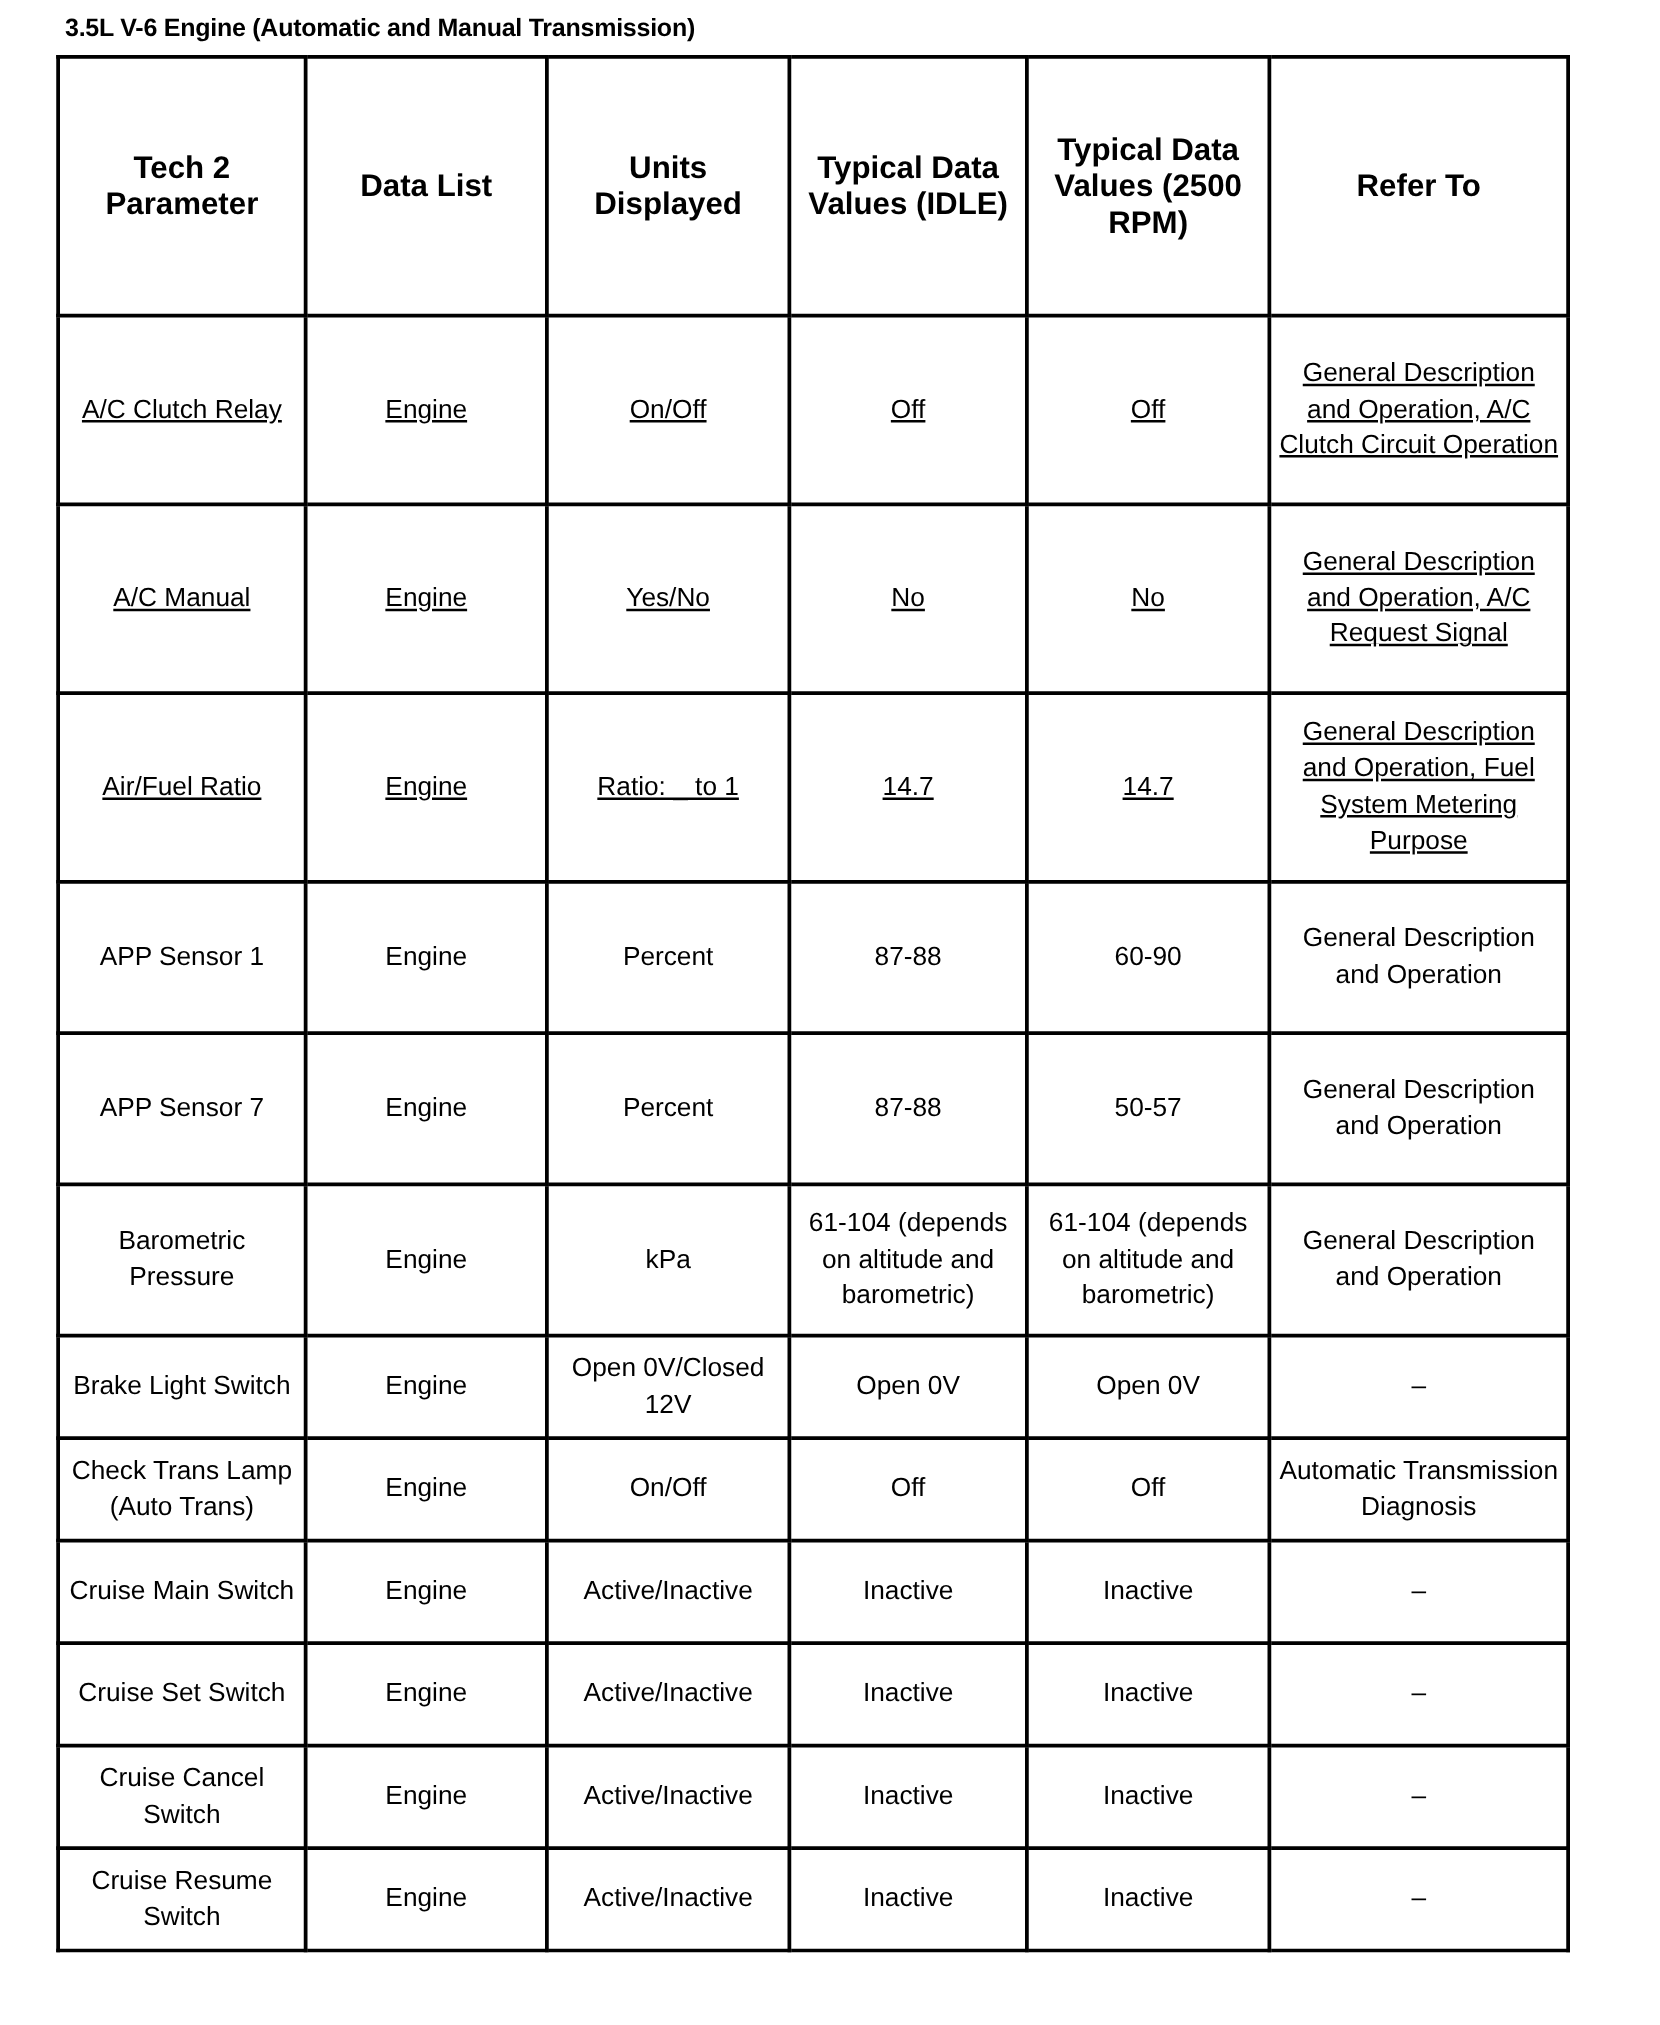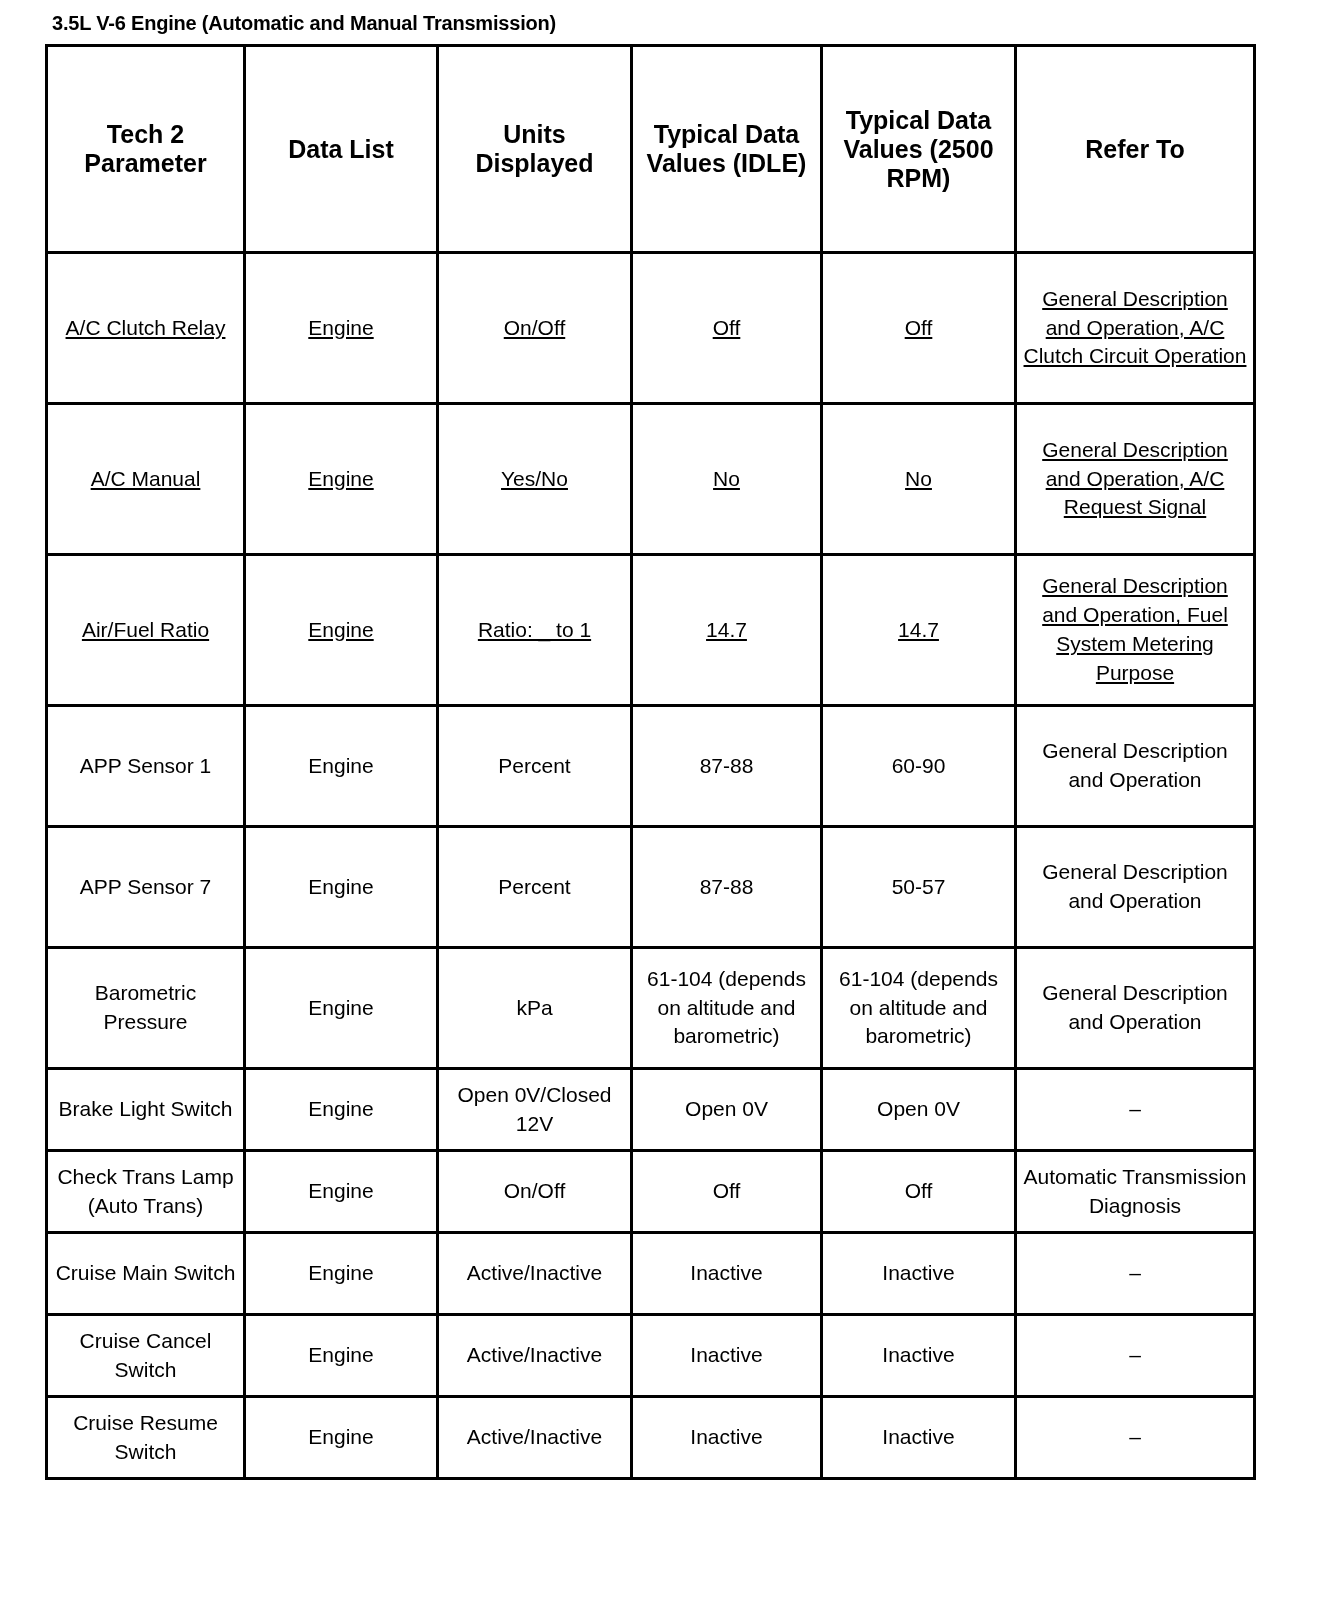--- a/index.html
+++ b/index.html
@@ -155,20 +155,28 @@
       </tr>
       <tr class="short-row">
         <td>Cruise Main Switch</td>
         <td>Engine</td>
         <td>Active/Inactive</td>
         <td>Inactive</td>
         <td>Inactive</td>
         <td>–</td>
       </tr>
       <tr class="short-row">
+        <td>Cruise Set Switch</td>
+        <td>Engine</td>
+        <td>Active/Inactive</td>
+        <td>Inactive</td>
+        <td>Inactive</td>
+        <td>–</td>
+      </tr>
+      <tr class="short-row">
         <td>Cruise Cancel Switch</td>
         <td>Engine</td>
         <td>Active/Inactive</td>
         <td>Inactive</td>
         <td>Inactive</td>
         <td>–</td>
       </tr>
       <tr class="short-row">
         <td>Cruise Resume Switch</td>
         <td>Engine</td>

